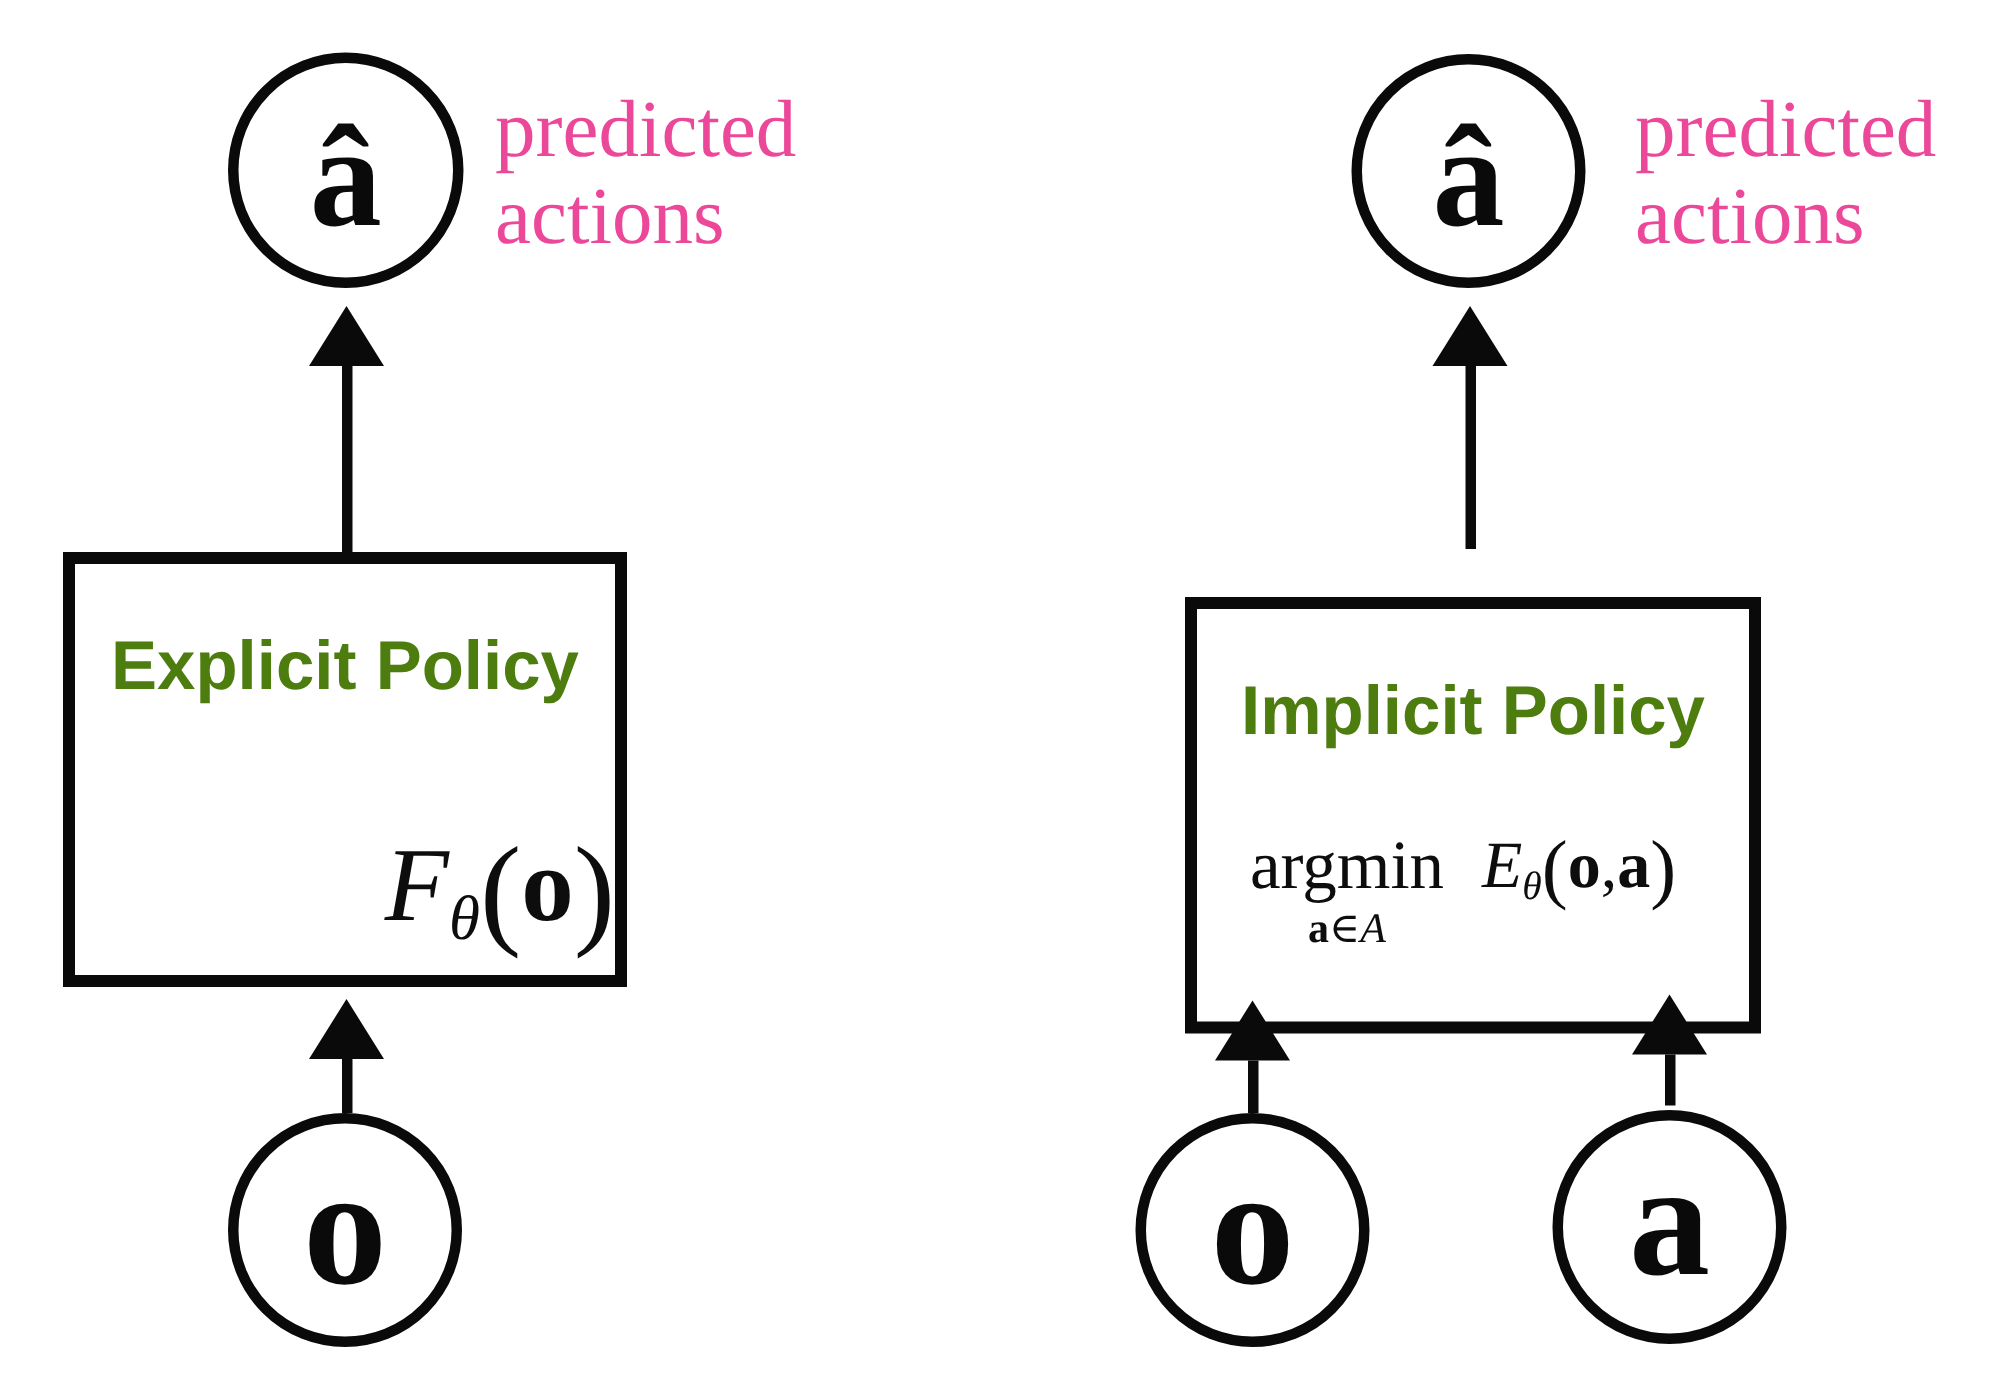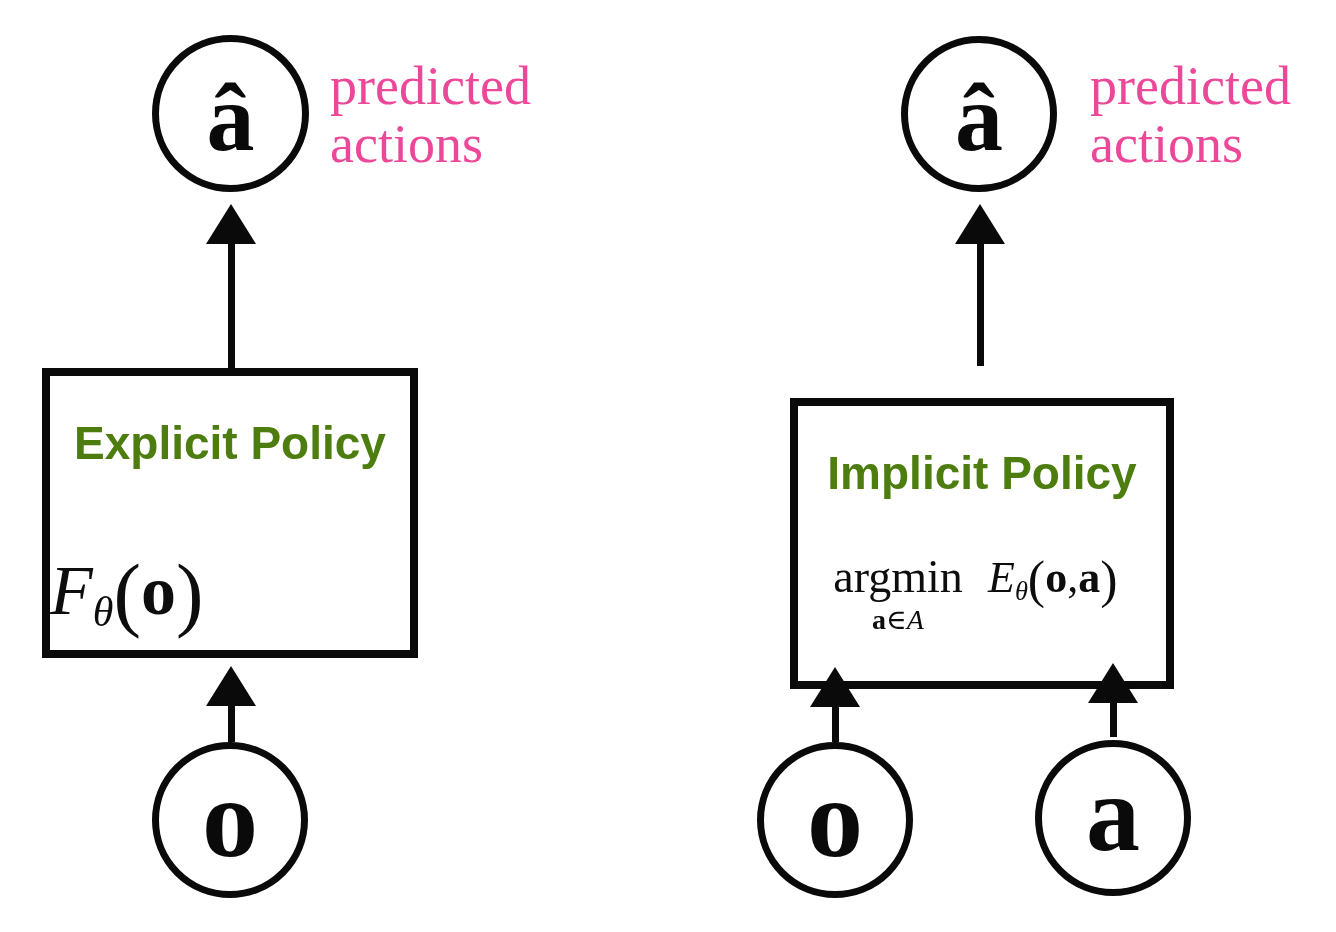--- a/index.html
+++ b/index.html
@@ -40,21 +40,21 @@
     width:0;height:0;border-left:25px solid transparent;border-right:25px solid transparent;
     border-bottom:40px solid #0a0a0a;
   }
   .arrow-shaft{width:7px;flex:1;background:#0a0a0a;}
   
   .math{font-family:"Liberation Serif","DejaVu Serif",serif;color:#0d0d0d;}
   .math i{font-style:italic;font-weight:normal;}
   .math .barg{font-weight:bold;font-style:normal;}
   .msub{font-size:0.60em;vertical-align:-0.30em;font-style:italic;}
   .paren{font-size:1.18em;vertical-align:-0.09em;font-weight:normal;}
-  .math-f{position:absolute;top:164px;left:0;width:100%;text-align:left;font-size:70px;line-height:1.3;}
+  .math-f{position:absolute;top:164px;left:0;width:100%;text-align:right;font-size:70px;line-height:1.3;}
   .argmin-stack{position:absolute;left:34px;top:148px;width:132px;text-align:center;font-size:46px;line-height:1;}
   .argmin-under{font-size:28px;margin-top:6px;line-height:1;}
   .argmin-under .set-a{font-style:italic;}
   .e-math{position:absolute;left:190px;top:140px;font-size:44px;line-height:1.3;}
 </style>
 </head>
 <body>
 
 <div class="canvas">
 

